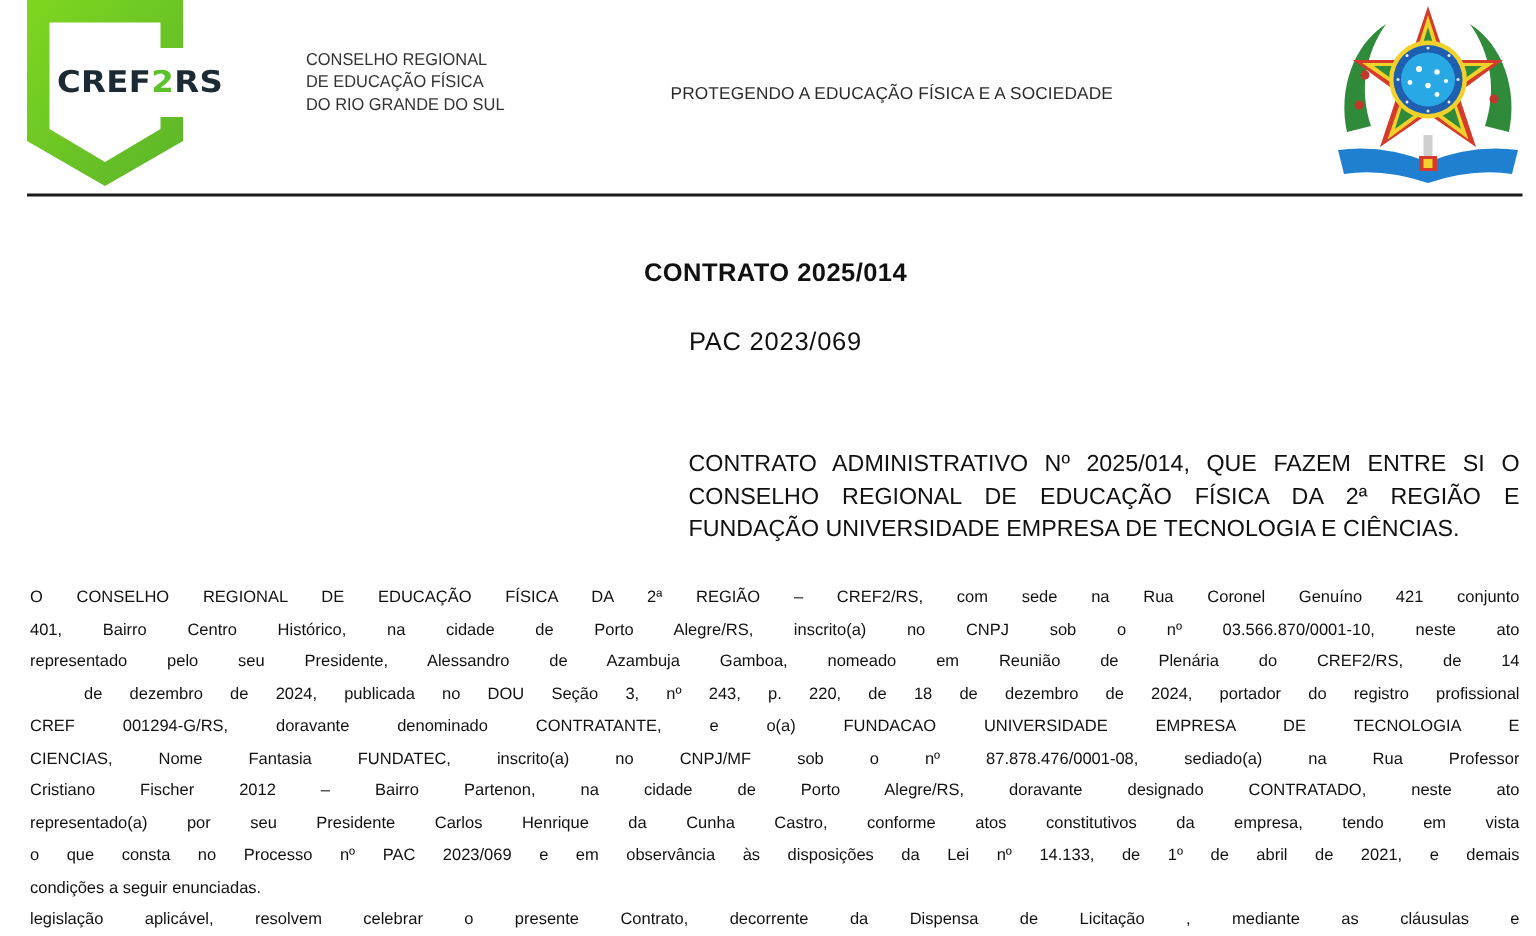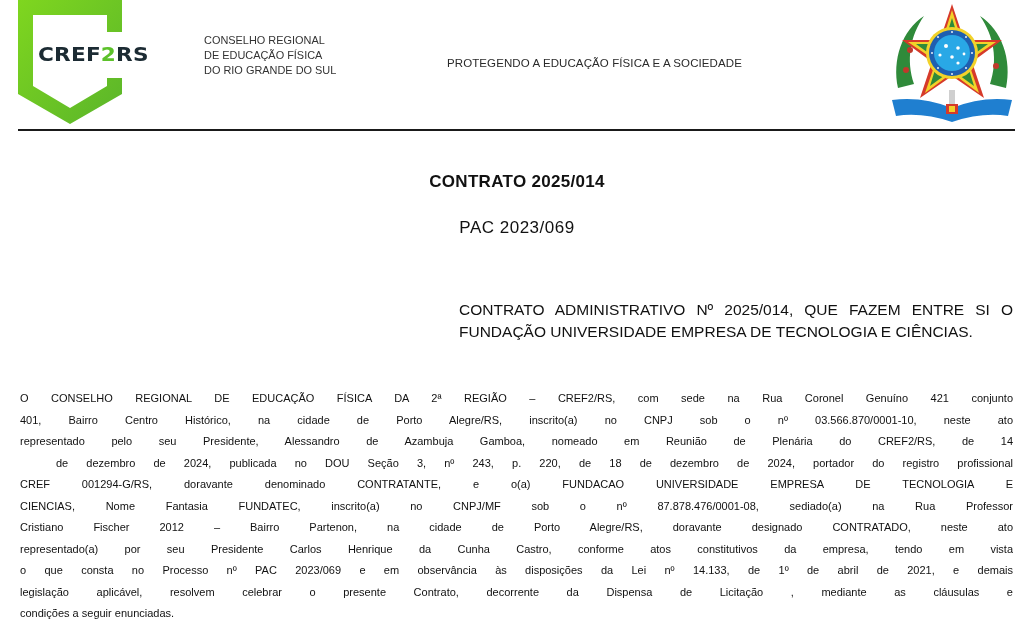--- a/index.html
+++ b/index.html
@@ -113,28 +113,29 @@
   </svg>
 
   <div class="rule"></div>
 </div>
 
 <div class="title">CONTRATO 2025/014</div>
 <div class="subtitle">PAC 2023/069</div>
 
 <div class="summary">
   <span class="jline" style="white-space: normal; overflow: hidden;">CONTRATO ADMINISTRATIVO Nº 2025/014, QUE FAZEM ENTRE SI O</span>
+  <span class="jline" style="white-space: normal; overflow: hidden;">CONSELHO REGIONAL DE EDUCAÇÃO FÍSICA DA 2ª REGIÃO E</span>
   <span class="jline last" style="white-space: normal; overflow: hidden;">FUNDAÇÃO UNIVERSIDADE EMPRESA DE TECNOLOGIA E CIÊNCIAS.</span>
 </div>
 
 <div class="para">
   <span class="jline" style="white-space: normal; overflow: hidden;">O CONSELHO REGIONAL DE EDUCAÇÃO FÍSICA DA 2ª REGIÃO – CREF2/RS, com sede na Rua Coronel Genuíno 421 conjunto</span>
   <span class="jline" style="white-space: normal; overflow: hidden;">401, Bairro Centro Histórico, na cidade de Porto Alegre/RS, inscrito(a) no CNPJ sob o nº 03.566.870/0001-10, neste ato</span>
   <span class="jline" style="white-space: normal; overflow: hidden;">representado pelo seu Presidente, Alessandro de Azambuja Gamboa, nomeado em Reunião de Plenária do CREF2/RS, de 14</span>
   <span class="jline" style="white-space: normal; overflow: hidden; margin-left: 36px;">de dezembro de 2024, publicada no DOU Seção 3, nº 243, p. 220, de 18 de dezembro de 2024, portador do registro profissional</span>
   <span class="jline" style="white-space: normal; overflow: hidden;">CREF 001294-G/RS, doravante denominado CONTRATANTE, e o(a) FUNDACAO UNIVERSIDADE EMPRESA DE TECNOLOGIA E</span>
   <span class="jline" style="white-space: normal; overflow: hidden;">CIENCIAS, Nome Fantasia FUNDATEC, inscrito(a) no CNPJ/MF sob o nº 87.878.476/0001-08, sediado(a) na Rua Professor</span>
   <span class="jline" style="white-space: normal; overflow: hidden;">Cristiano Fischer 2012 – Bairro Partenon, na cidade de Porto Alegre/RS, doravante designado CONTRATADO, neste ato</span>
   <span class="jline" style="white-space: normal; overflow: hidden;">representado(a) por seu Presidente Carlos Henrique da Cunha Castro, conforme atos constitutivos da empresa, tendo em vista</span>
   <span class="jline" style="white-space: normal; overflow: hidden;">o que consta no Processo nº PAC 2023/069 e em observância às disposições da Lei nº 14.133, de 1º de abril de 2021, e demais</span>
+  <span class="jline last" style="white-space: normal; overflow: hidden;">condições a seguir enunciadas.</span>
   <span class="jline" style="white-space: normal; overflow: hidden;">legislação aplicável, resolvem celebrar o presente Contrato, decorrente da Dispensa de Licitação , mediante as cláusulas e</span>
-  <span class="jline last" style="white-space: normal; overflow: hidden;">condições a seguir enunciadas.</span>
 </div>
 
 </body></html>

